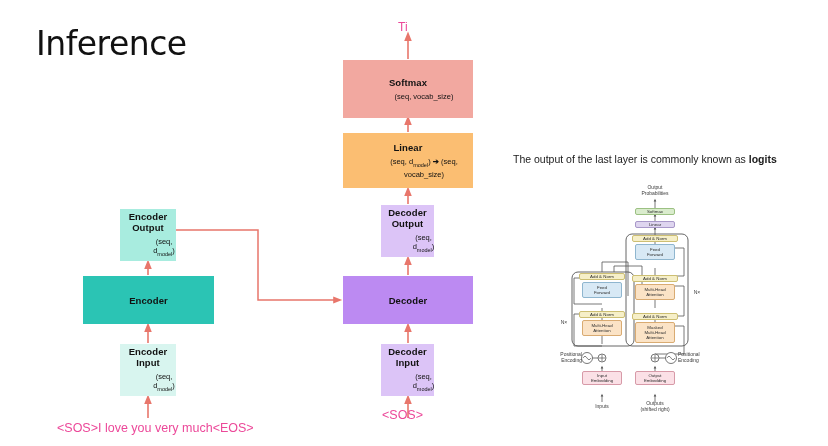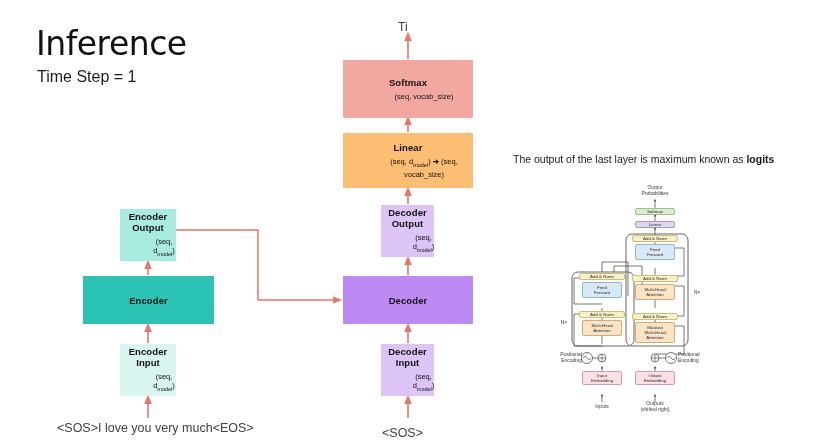--- a/index.html
+++ b/index.html
@@ -40,23 +40,23 @@
 
   .enc-out{left:120px;top:209px;width:56px;height:52px;background:#a8ecdf;}
   .encoder{left:83px;top:276px;width:131px;height:48px;background:#2bc4b4;}
   .enc-in{left:120px;top:344px;width:56px;height:52px;background:#d8f5ef;}
   .encoder .bx-title{color:#111;}
 
   
   .arrow-svg{position:absolute;left:0;top:0;width:828px;height:446px;pointer-events:none;}
 
   
-  .tok{position:absolute;font-size:12.5px;color:#404040;white-space:nowrap;}
+  .tok{position:absolute;font-size:12.5px;color:#ec4899;white-space:nowrap;}
   .tok-ti{left:398px;top:20px;font-size:12px;}
-  .tok-sos-dec{left:382px;top:426px;}
+  .tok-sos-dec{left:382px;top:408px;}
   .tok-src{left:57px;top:421px;font-size:12.5px;}
 
   
   .note{
     position:absolute;font-size:10.5px;line-height:15px;color:#1a1a1a;
   }
   .note-1{left:513px;top:76px;width:305px;}
   .note-2{left:513px;top:152px;width:305px;}
   .note-2 b{font-weight:bold;}
   .foot{position:absolute;left:516px;top:422px;font-size:10px;color:#1a1a1a;}
@@ -76,21 +76,20 @@
   .xf-emb{background:#fbe0e6;border-color:#d79aa8;}
   .xf-green{background:#daeccd;border-color:#9cc183;}
   .xf-lin{background:#ded5ef;border-color:#a898c9;}
 </style>
 </head>
 <body>
 
 <div id="canvas">
 
   <div class="title">Inference</div>
-  <div class="subtitle">Time Step = 1</div>
 
   <svg class="arrow-svg">
     <defs>
       <marker id="ah" markerWidth="7" markerHeight="7" refX="3.2" refY="3" orient="auto">
         <path d="M0,0.6 L6,3 L0,5.4 z" fill="#e8766b"></path>
       </marker>
     </defs>
     <g stroke="#e8766b" stroke-width="1.6" fill="none" marker-end="url(#ah)">
 
       <line x1="408" y1="59" x2="408" y2="36"></line>
@@ -165,21 +164,21 @@
 
   <div class="box enc-in">
     <div class="bx-title">Encoder</div>
     <div class="bx-title">Input</div>
     <div class="bx-sub">
       <span>(seq, d</span><sub>model</sub><span>)</span>
     </div>
   </div>
 
   <div class="note note-2">
-    <span>The output of the last layer is maximum known as </span><b>logits</b>
+    <span>The output of the last layer is commonly known as </span><b>logits</b>
   </div>
 
   <div id="xformer">
 
     <svg width="170" height="226" style="position:absolute;left:0;top:0;">
       <defs>
         <marker id="tah" markerWidth="4" markerHeight="4" refX="2" refY="2" orient="auto">
           <path d="M0,0.4 L3.6,2 L0,3.6 z" fill="#555"></path>
         </marker>
       </defs>

